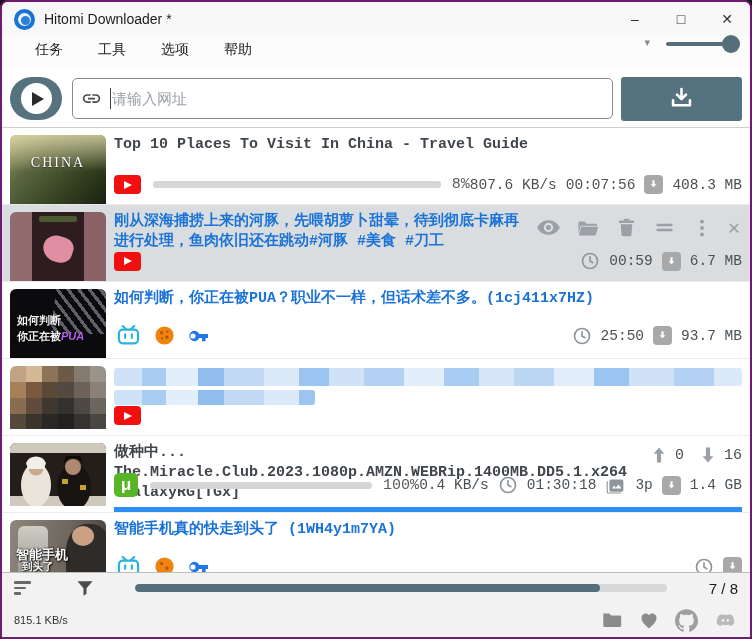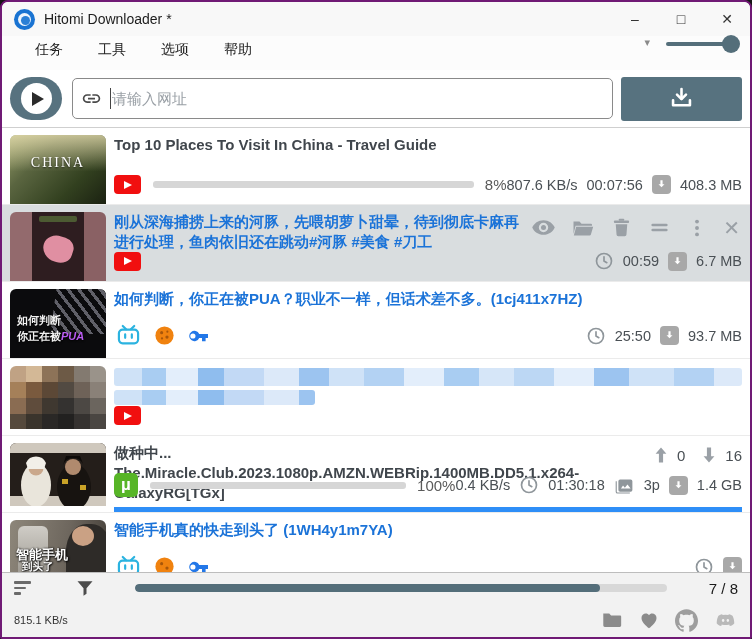--- a/index.html
+++ b/index.html
@@ -37,21 +37,21 @@
   .url-input { border:none; outline:none; flex:1; font-size:15px; color:#222; font-family:inherit; background:transparent; }
   .url-input::placeholder { color:#9aa0a6; }
   .dl-btn { width:121px; height:44px; background:#57727f; border:none; border-radius:3px;
             display:flex; align-items:center; justify-content:center; flex:none; }
 
   
   .list { flex:1; overflow:hidden; background:#fff; }
   .row { height:77px; padding:7px 8px; border-bottom:1px solid #ebebeb; position:relative; display:flex; overflow:hidden; }
   .row.selected { background:#d9dddf; }
   .thumb { width:96px; height:81px; border-radius:6px; overflow:hidden; position:relative; flex:none; }
-  .content { flex:1; min-width:0; margin-left:8px; position:relative; }
+  .content { flex:1; min-width:0; margin-left:8px; position:relative;font-family:Liberation Mono, monospace; }
   .title { font-size:15px; font-weight:700; line-height:1.32; color:#40464c; word-break:break-word; }
   .title.blue { color:#1b73d8; }
   .bottomline { position:absolute; left:0; right:0; bottom:3px; display:flex; align-items:center; }
   .stats { margin-left:auto; display:flex; align-items:center; gap:9px; font-size:14.5px; color:#4a5055; white-space:nowrap; }
 
   .yt { width:27px; height:19px; background:#f10f0f; border-radius:4px; display:flex; align-items:center; justify-content:center; flex:none; }
   .yt .t { width:0; height:0; border-left:8px solid #fff; border-top:4.5px solid transparent; border-bottom:4.5px solid transparent; margin-left:1px; }
   .ut { width:24px; height:24px; background:#57b527; border-radius:5px; color:#fff; font-weight:700; font-size:17px;
         display:flex; align-items:center; justify-content:center; flex:none; }
   .dlbox { width:19px; height:19px; background:#a8a8a8; border-radius:4px; display:flex; align-items:center; justify-content:center; flex:none; }

